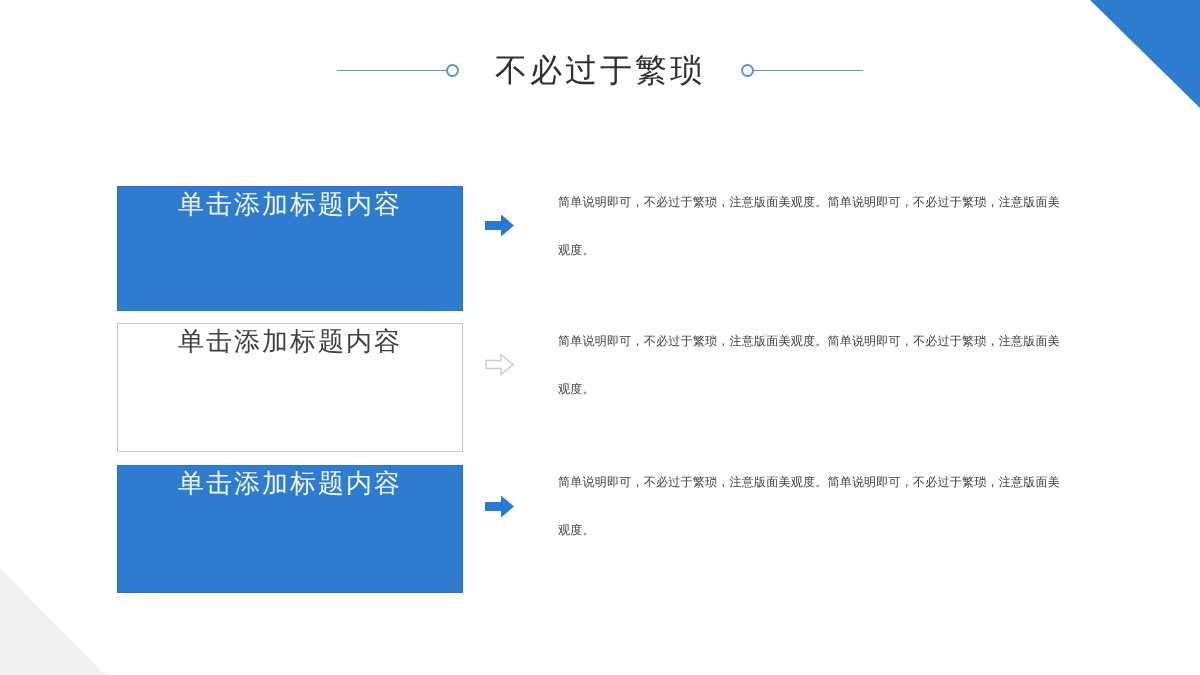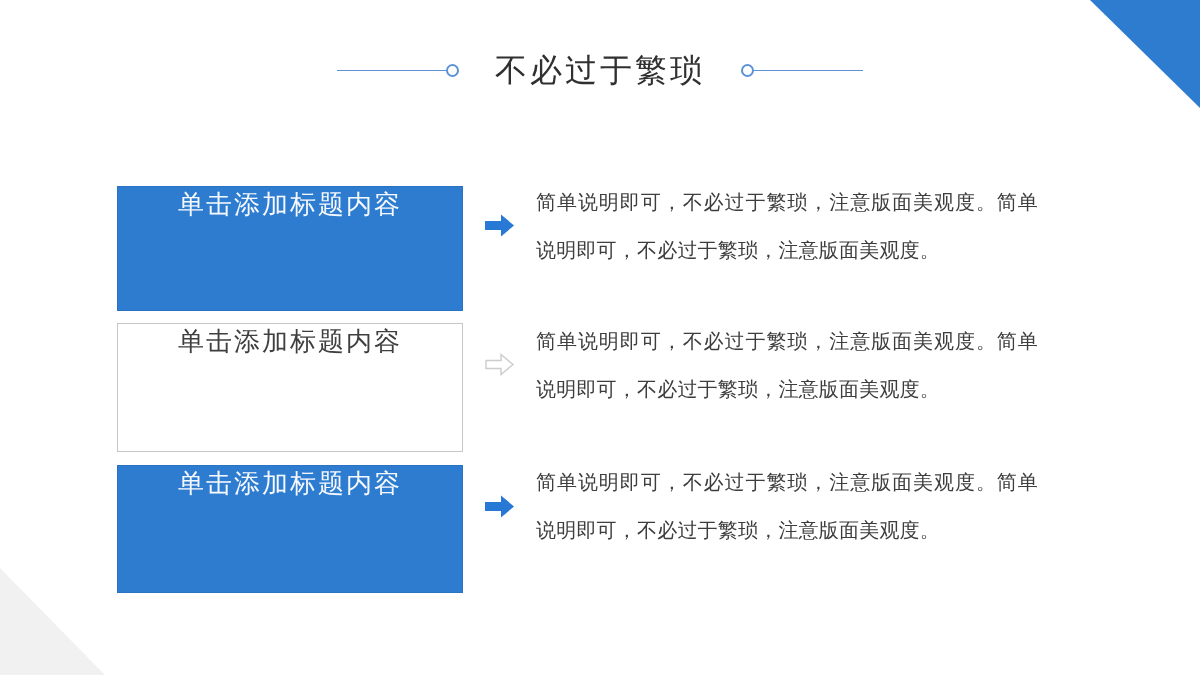--- a/index.html
+++ b/index.html
@@ -53,22 +53,22 @@
   .box{
     width:346px;height:100%;display:flex;align-items:flex-start;justify-content:center;
     font-family:"DejaVu Serif",serif;font-size:26px;letter-spacing:2px;white-space:nowrap;margin-top:45px;
   }
   .box.filled{background:var(--accent_blue);color:var(--box_label_light);border:1px solid #2a72c2;}
   .box.outlined{background:#fff;color:var(--outlined_box_text);border:1px solid var(--outlined_box_border);}
   .arrow{margin-left:22px;flex:0 0 auto;display:block;}
   .arrow .solid-fill{fill:var(--arrow_blue);}
   .arrow .outline-fill{fill:#fff;stroke:#ccc;stroke-width:1.4;}
   .desc{
-    margin-left:21px;width:502px;
-    font-size:20px;line-height:48px;letter-spacing:0.2px;
+    margin-left:43px;width:502px;
+    font-size:12px;line-height:48px;letter-spacing:0.2px;
     color:var(--body_text);text-align:justify;
   }
 </style>
 </head>
 <body>
 
 <div class="slide">
 
   <div class="tri-tr"></div>
   <div class="tri-bl"></div>

